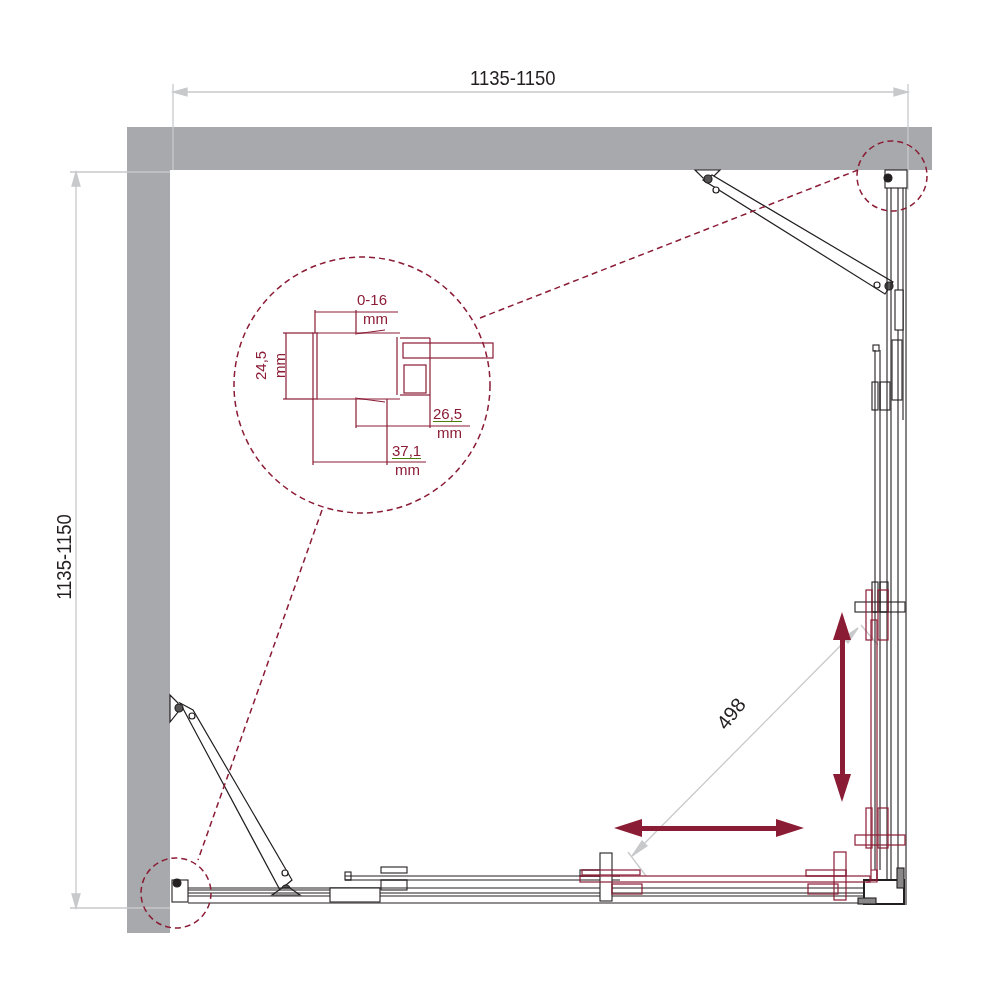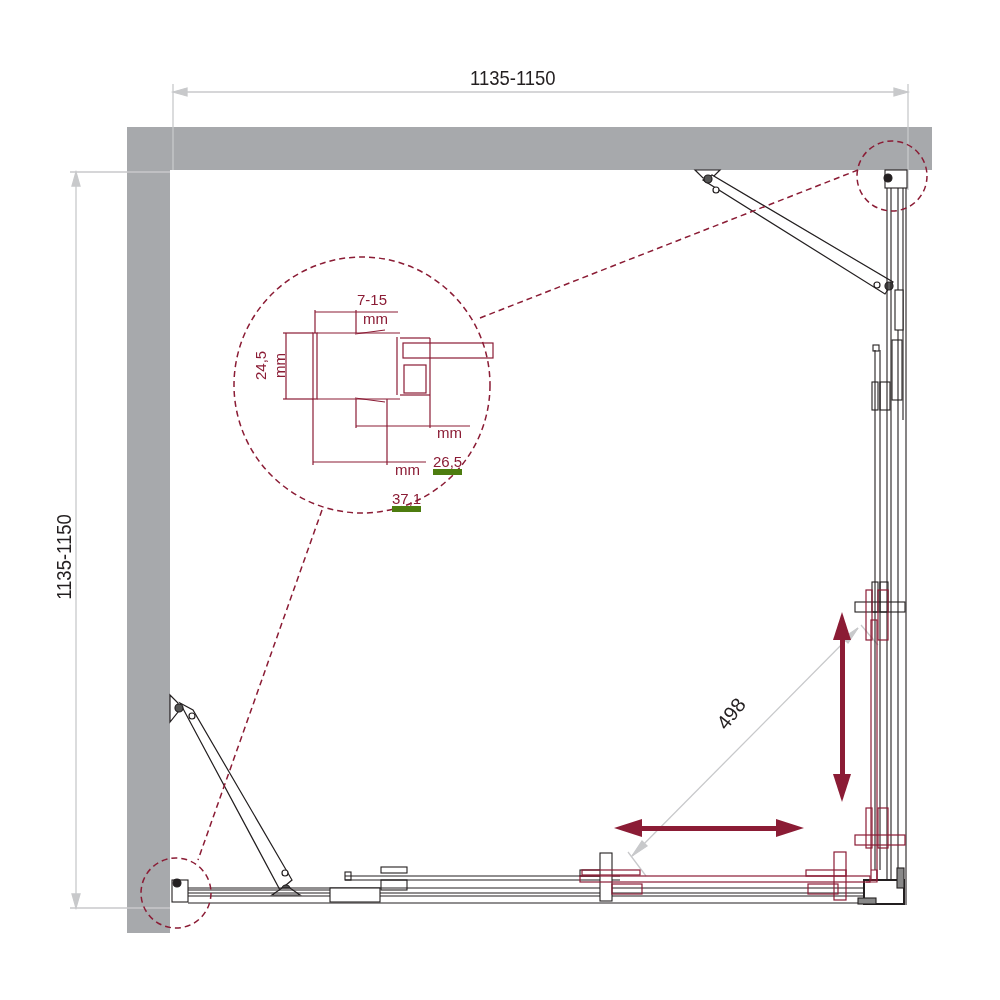--- a/index.html
+++ b/index.html
@@ -12,21 +12,21 @@
     .dim-diag { left: 712px; top: 720px; font-size: 20px; transform: rotate(-52deg); transform-origin: left top; }
     .red { color: #8b1c35; font-size: 15px; line-height: 15px; text-align: center; }
     .d-015 { left: 357px; top: 292px; }
     .d-mm1 { left: 363px; top: 311px; }
     .d-245 { left: 253px; top: 380px; transform: rotate(-90deg); transform-origin: left top; }
     .d-mm2 { left: 272px; top: 378px; transform: rotate(-90deg); transform-origin: left top; }
     .d-265 { left: 433px; top: 406px; }
     .d-mm3 { left: 437px; top: 425px; }
     .d-278 { left: 392px; top: 443px; }
     .d-mm4 { left: 395px; top: 462px; }
-    .underline { border-bottom: 6px solid #4d7c0f; margin-top: 48px; }
+    .underline { border-bottom: 1px solid #4d7c0f; }
   </style>
 </head>
 <body>
 
 <svg id="drawing" viewBox="0 0 1000 1000" xmlns="http://www.w3.org/2000/svg">
 
   <g>
     <rect x="127" y="127" width="805" height="43" fill="#a7a9ac"></rect>
     <rect x="127" y="127" width="43" height="806" fill="#a7a9ac"></rect>
   </g>
@@ -170,20 +170,20 @@
     <line x1="313" y1="462" x2="426" y2="462"></line>
     <line x1="313" y1="399" x2="313" y2="465"></line>
     <line x1="387" y1="399" x2="387" y2="465"></line>
   </g>
 </svg>
 
 <div class="lbl dim-top">1135-1150</div>
 <div class="lbl dim-left">1135-1150</div>
 <div class="lbl dim-diag">498</div>
 
-<div class="lbl red d-015">7-15</div>
+<div class="lbl red d-015">0-16</div>
 <div class="lbl red d-mm1">mm</div>
 <div class="lbl red d-245">24,5</div>
 <div class="lbl red d-mm2">mm</div>
 <div class="lbl red d-265 underline">26,5</div>
 <div class="lbl red d-mm3">mm</div>
 <div class="lbl red d-278 underline">37,1</div>
 <div class="lbl red d-mm4">mm</div>
 
 </body></html>

